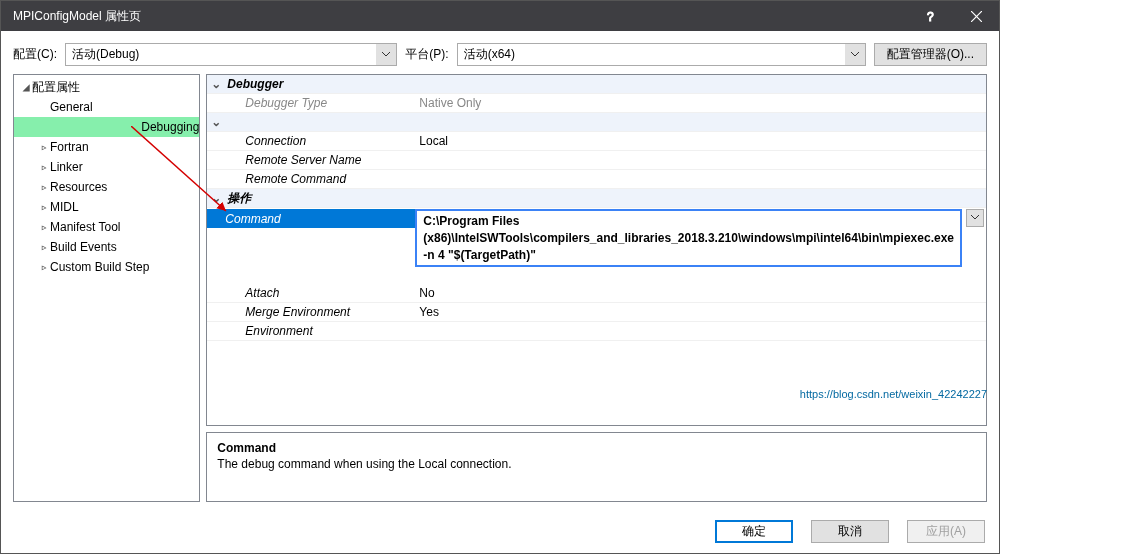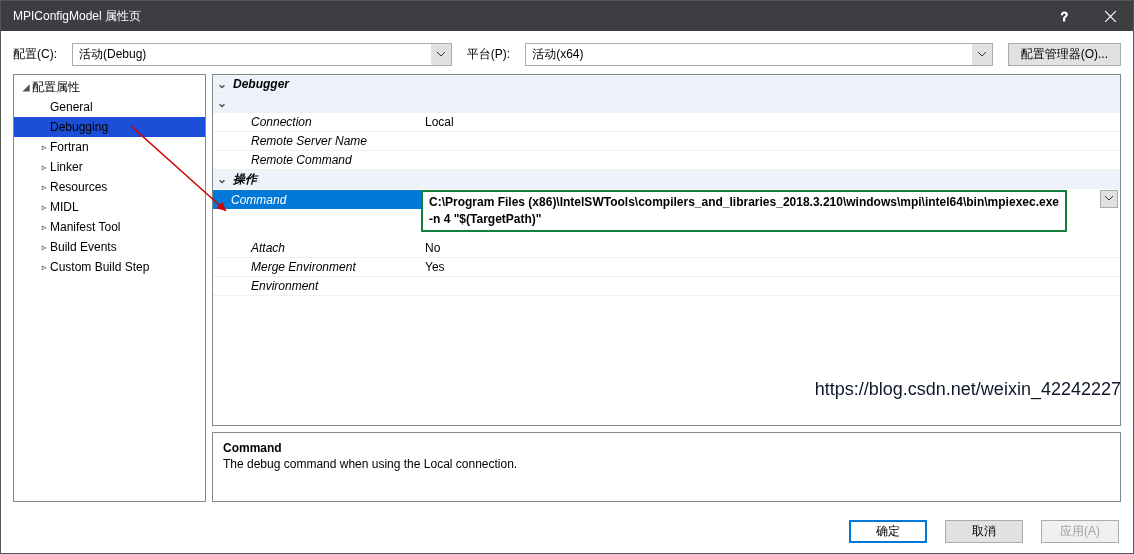--- a/index.html
+++ b/index.html
@@ -1,53 +1,53 @@
 <!DOCTYPE html>
 <html><head>
 <meta charset="utf-8">
 <style>
   * { box-sizing: border-box; margin: 0; padding: 0; font-family: "Microsoft YaHei", "Segoe UI", sans-serif; font-size: 12px; }
   body { background: #fff; }
-  .window { width: 1134px; height: 554px; border: 1px solid #555; background: #fff; display: flex; flex-direction: column; }
+  .window { width: 1000px; height: 554px; border: 1px solid #555; background: #fff; display: flex; flex-direction: column; }
   .titlebar { height: 30px; background: #3e3e42; color: #fff; display: flex; align-items: center; padding: 0 0 0 12px; }
   .titlebar .title { flex: 1; }
   .titlebar .tbtn { width: 46px; height: 30px; display: flex; align-items: center; justify-content: center; cursor: pointer; }
   .titlebar .tbtn svg { stroke: #fff; }
-  .topbar { display: flex; align-items: center; gap: 15px; padding: 12px 12px 8px 12px; }
+  .topbar { display: flex; align-items: center; gap: 8px; padding: 12px 12px 8px 12px; }
   .topbar label { white-space: nowrap; }
   .combo { position: relative; flex: 1; border-radius: 11px; }
   .combo input { width: 100%; height: 23px; border: 1px solid #ababab; padding: 0 22px 0 6px; background: #fff; }
   .combo .cbtn { position: absolute; right: 1px; top: 1px; width: 20px; height: 21px; background: #e1e1e1; display: flex; align-items: center; justify-content: center; cursor: pointer; }
   .btn { height: 23px; border: 1px solid #ababab; background: #e1e1e1; padding: 0 12px; cursor: pointer; display: inline-flex; align-items: center; }
   .btn.primary { border: 2px solid #0078d7; background: #fff; }
   .btn.disabled { color: #a0a0a0; background: #f0f0f0; }
   .body { flex: 1; display: flex; padding: 0 12px 8px 12px; gap: 6px; min-height: 0; position: relative; }
   .tree { width: 193px; border: 1px solid #828790; background: #fff; overflow: auto; padding: 2px 0; }
   .tree-item { display: flex; align-items: center; height: 20px; cursor: pointer; }
   .tree-item .exp { width: 12px; display: inline-flex; justify-content: center; font-family: monospace; color: #555; }
-  .tree-item.selected { background: #1d4ed8; }
+  .tree-item.selected { background: #86efac; justify-content: flex-end; }
   .right { flex: 1; display: flex; flex-direction: column; gap: 6px; min-height: 0; }
   .grid { flex: 1; border: 1px solid #828790; background: #fff; overflow: auto; }
   .grow { display: flex; align-items: center; height: 19px; border-bottom: 1px solid #f0f0f0; }
   .grow.group { background: #eef3fb; font-weight: bold; }
   .grow .gexp { width: 18px; text-align: center; color: #555; cursor: pointer; }
   .grow .glabel { width: 190px; padding-left: 2px; font-style: italic; }
   .grow.child .glabel { padding-left: 20px; }
   .grow .gval { flex: 1; padding-left: 4px; }
   .grow.dim .glabel, .grow.dim .gval { color: #888; }
   .valwrap { flex: 1; position: relative; height: 100%; display: flex; align-items: flex-start; }
-  .redbox { border: 2px solid #15803d; padding: 2px 6px; margin: 0 24px 6px 0; line-height: 1.4; font-weight: bold; }
+  .redbox { border: 2px solid #3b82f6; padding: 2px 6px; margin: 0 24px 16px 0; line-height: 1.4; font-weight: bold; }
   .dd { position: absolute; right: 2px; top: 0; width: 18px; height: 18px; border: 1px solid #ababab; background: #e1e1e1; display: flex; align-items: center; justify-content: center; cursor: pointer; }
   .grow.tall { height: auto; min-height: 38px; align-items: flex-start; padding: 1px 0; }
   .help { border: 1px solid #828790; background: #fff; padding: 8px 10px; height: 70px; }
   .help .hname { font-weight: bold; margin-bottom: 2px; }
   .footer { display: flex; justify-content: flex-end; gap: 18px; padding: 10px 14px; }
   .footer .btn { min-width: 78px; justify-content: center; }
   .arrow { position: absolute; pointer-events: none; }
-  .watermark { position: absolute; right: 12px; bottom: 110px; color: #0f172a; font-size: 18px; }
+  .watermark { position: absolute; right: 12px; bottom: 110px; color: #0369a1; font-size: 11px; }
 </style>
 </head>
 <body>
 
 <div class="window">
 
   <div class="titlebar">
     <span class="title">MPIConfigModel 属性页</span>
     <div class="tbtn">
       <svg width="12" height="12">
@@ -130,20 +130,25 @@
           </div>
         </div>
     </div>
 
     <div class="right">
       <div class="grid">
 
         <div class="grow group">
           <span class="gexp">⌄</span>
           <span class="glabel">Debugger</span>
+        </div>
+        <div class="grow child dim">
+          <span class="gexp"></span>
+          <span class="glabel">Debugger Type</span>
+          <span class="gval">Native Only</span>
         </div>
 
         <div class="grow group">
           <span class="gexp">⌄</span>
         </div>
         <div class="grow child">
           <span class="gexp"></span>
           <span class="glabel">Connection</span>
           <span class="gval">Local</span>
         </div>

